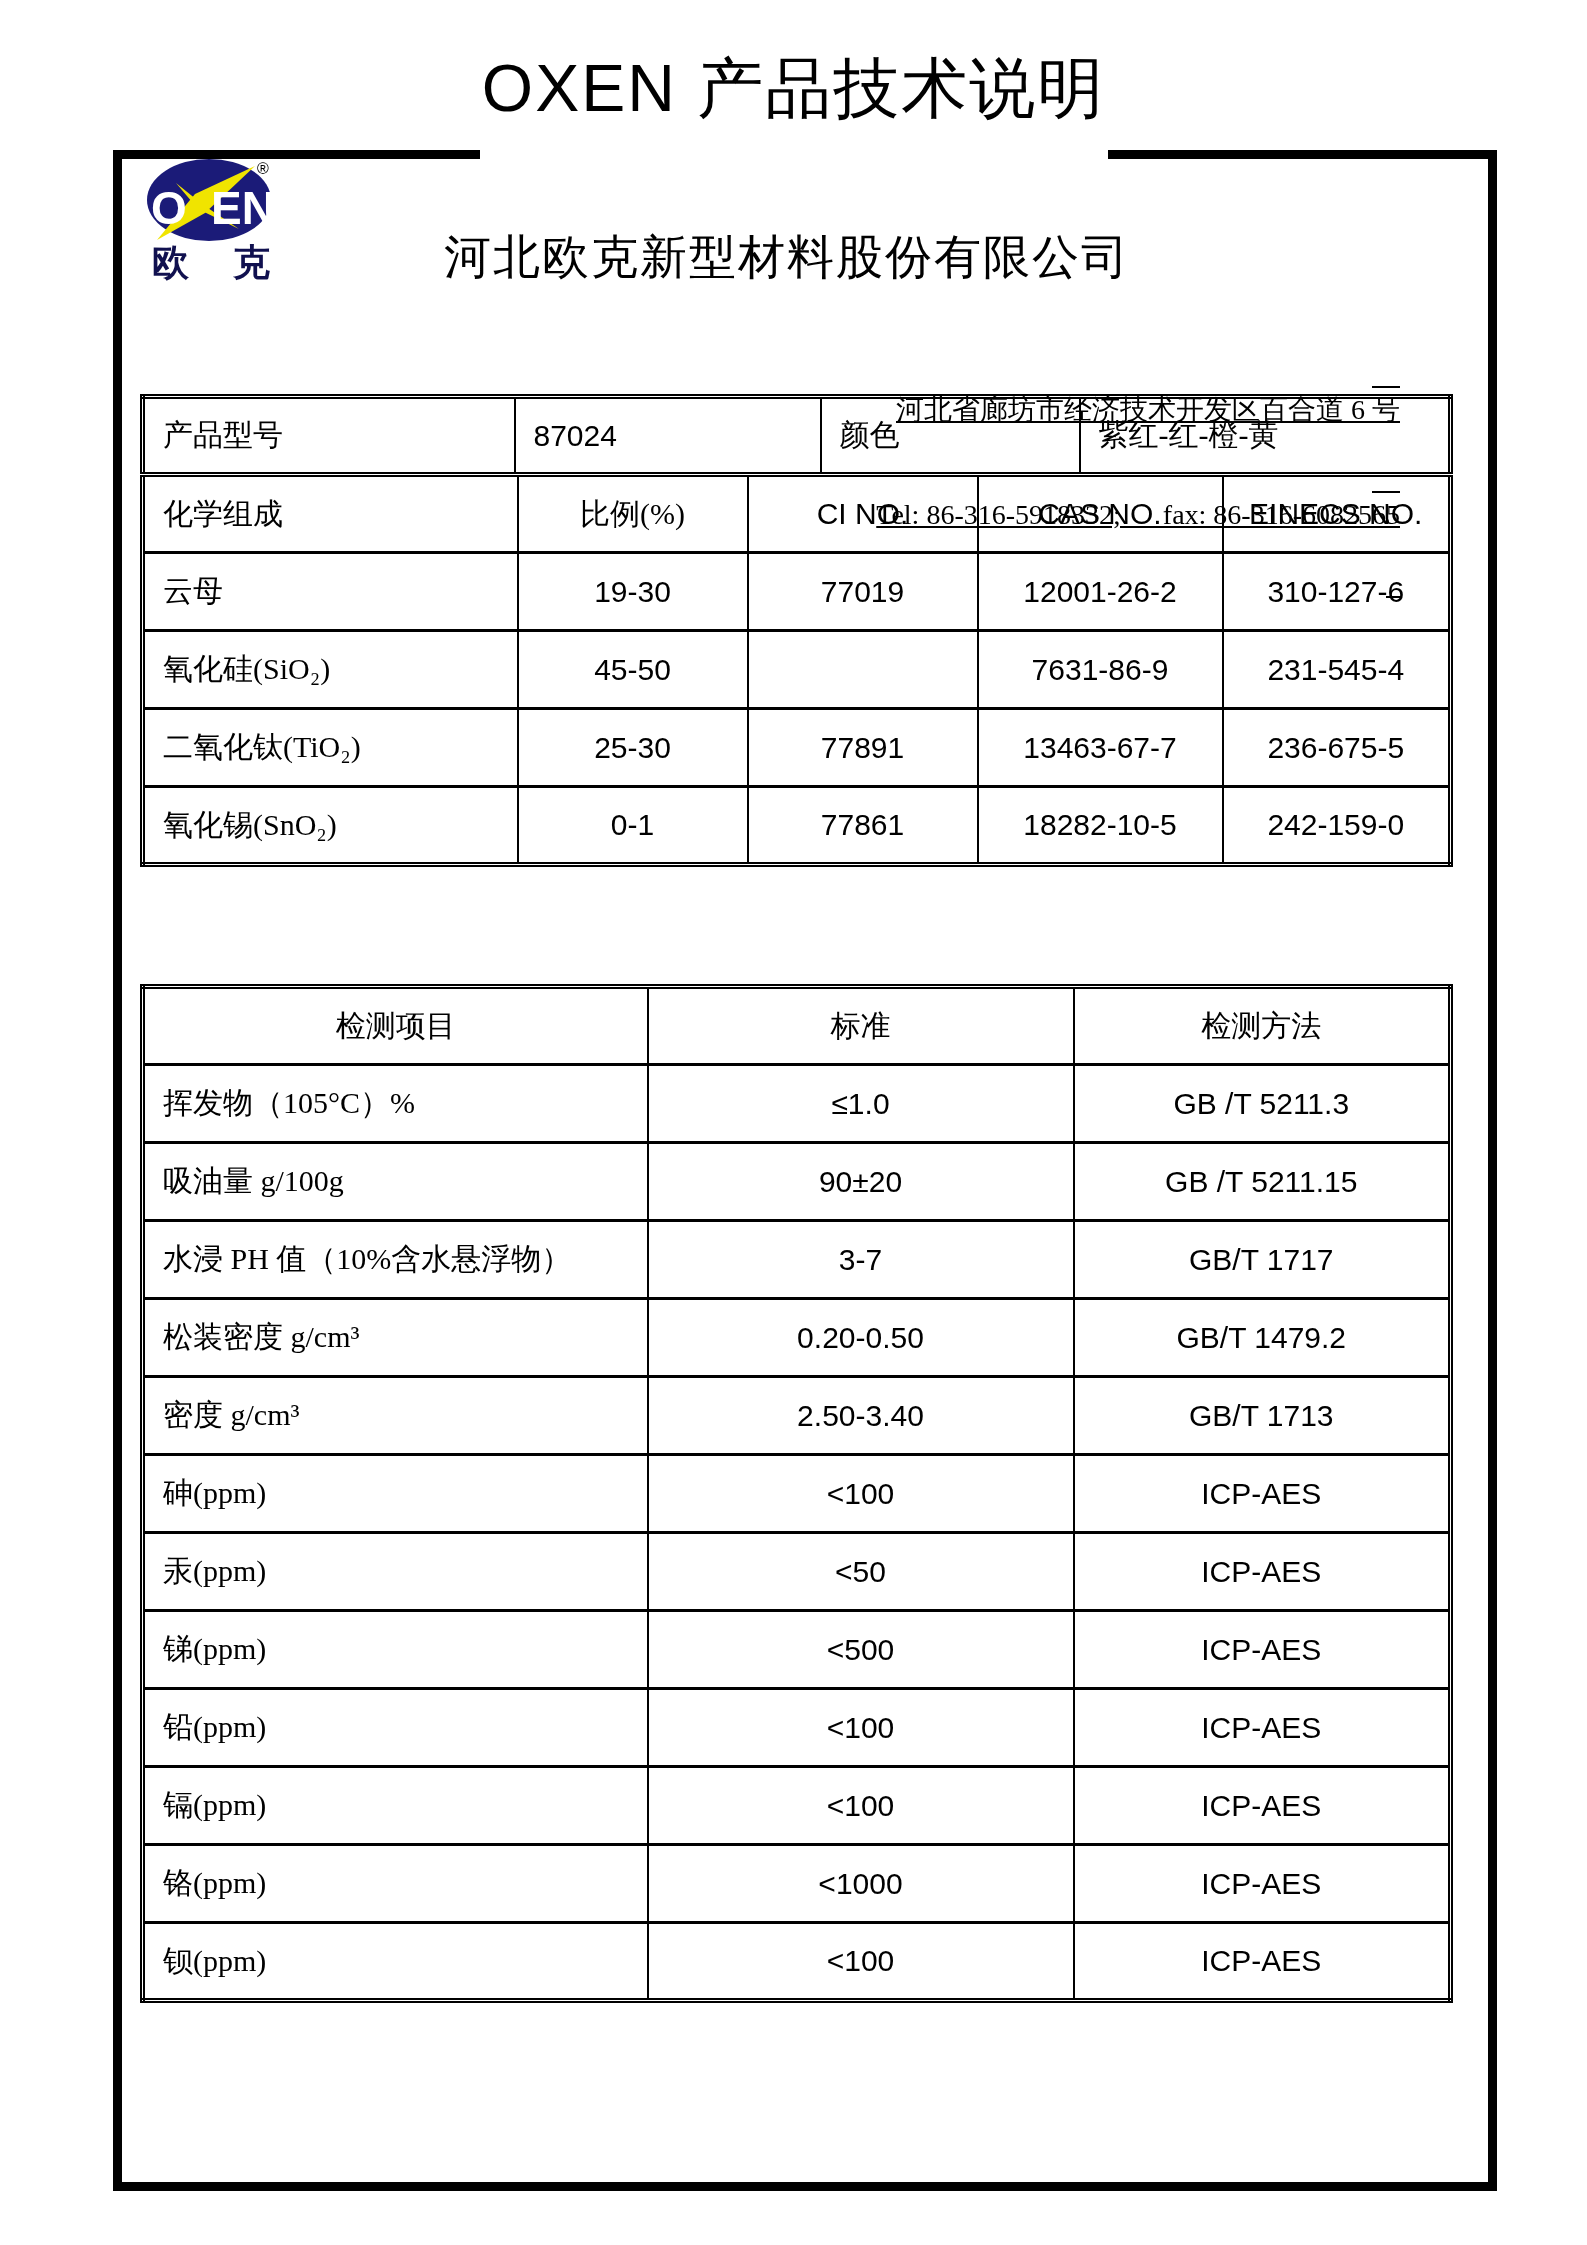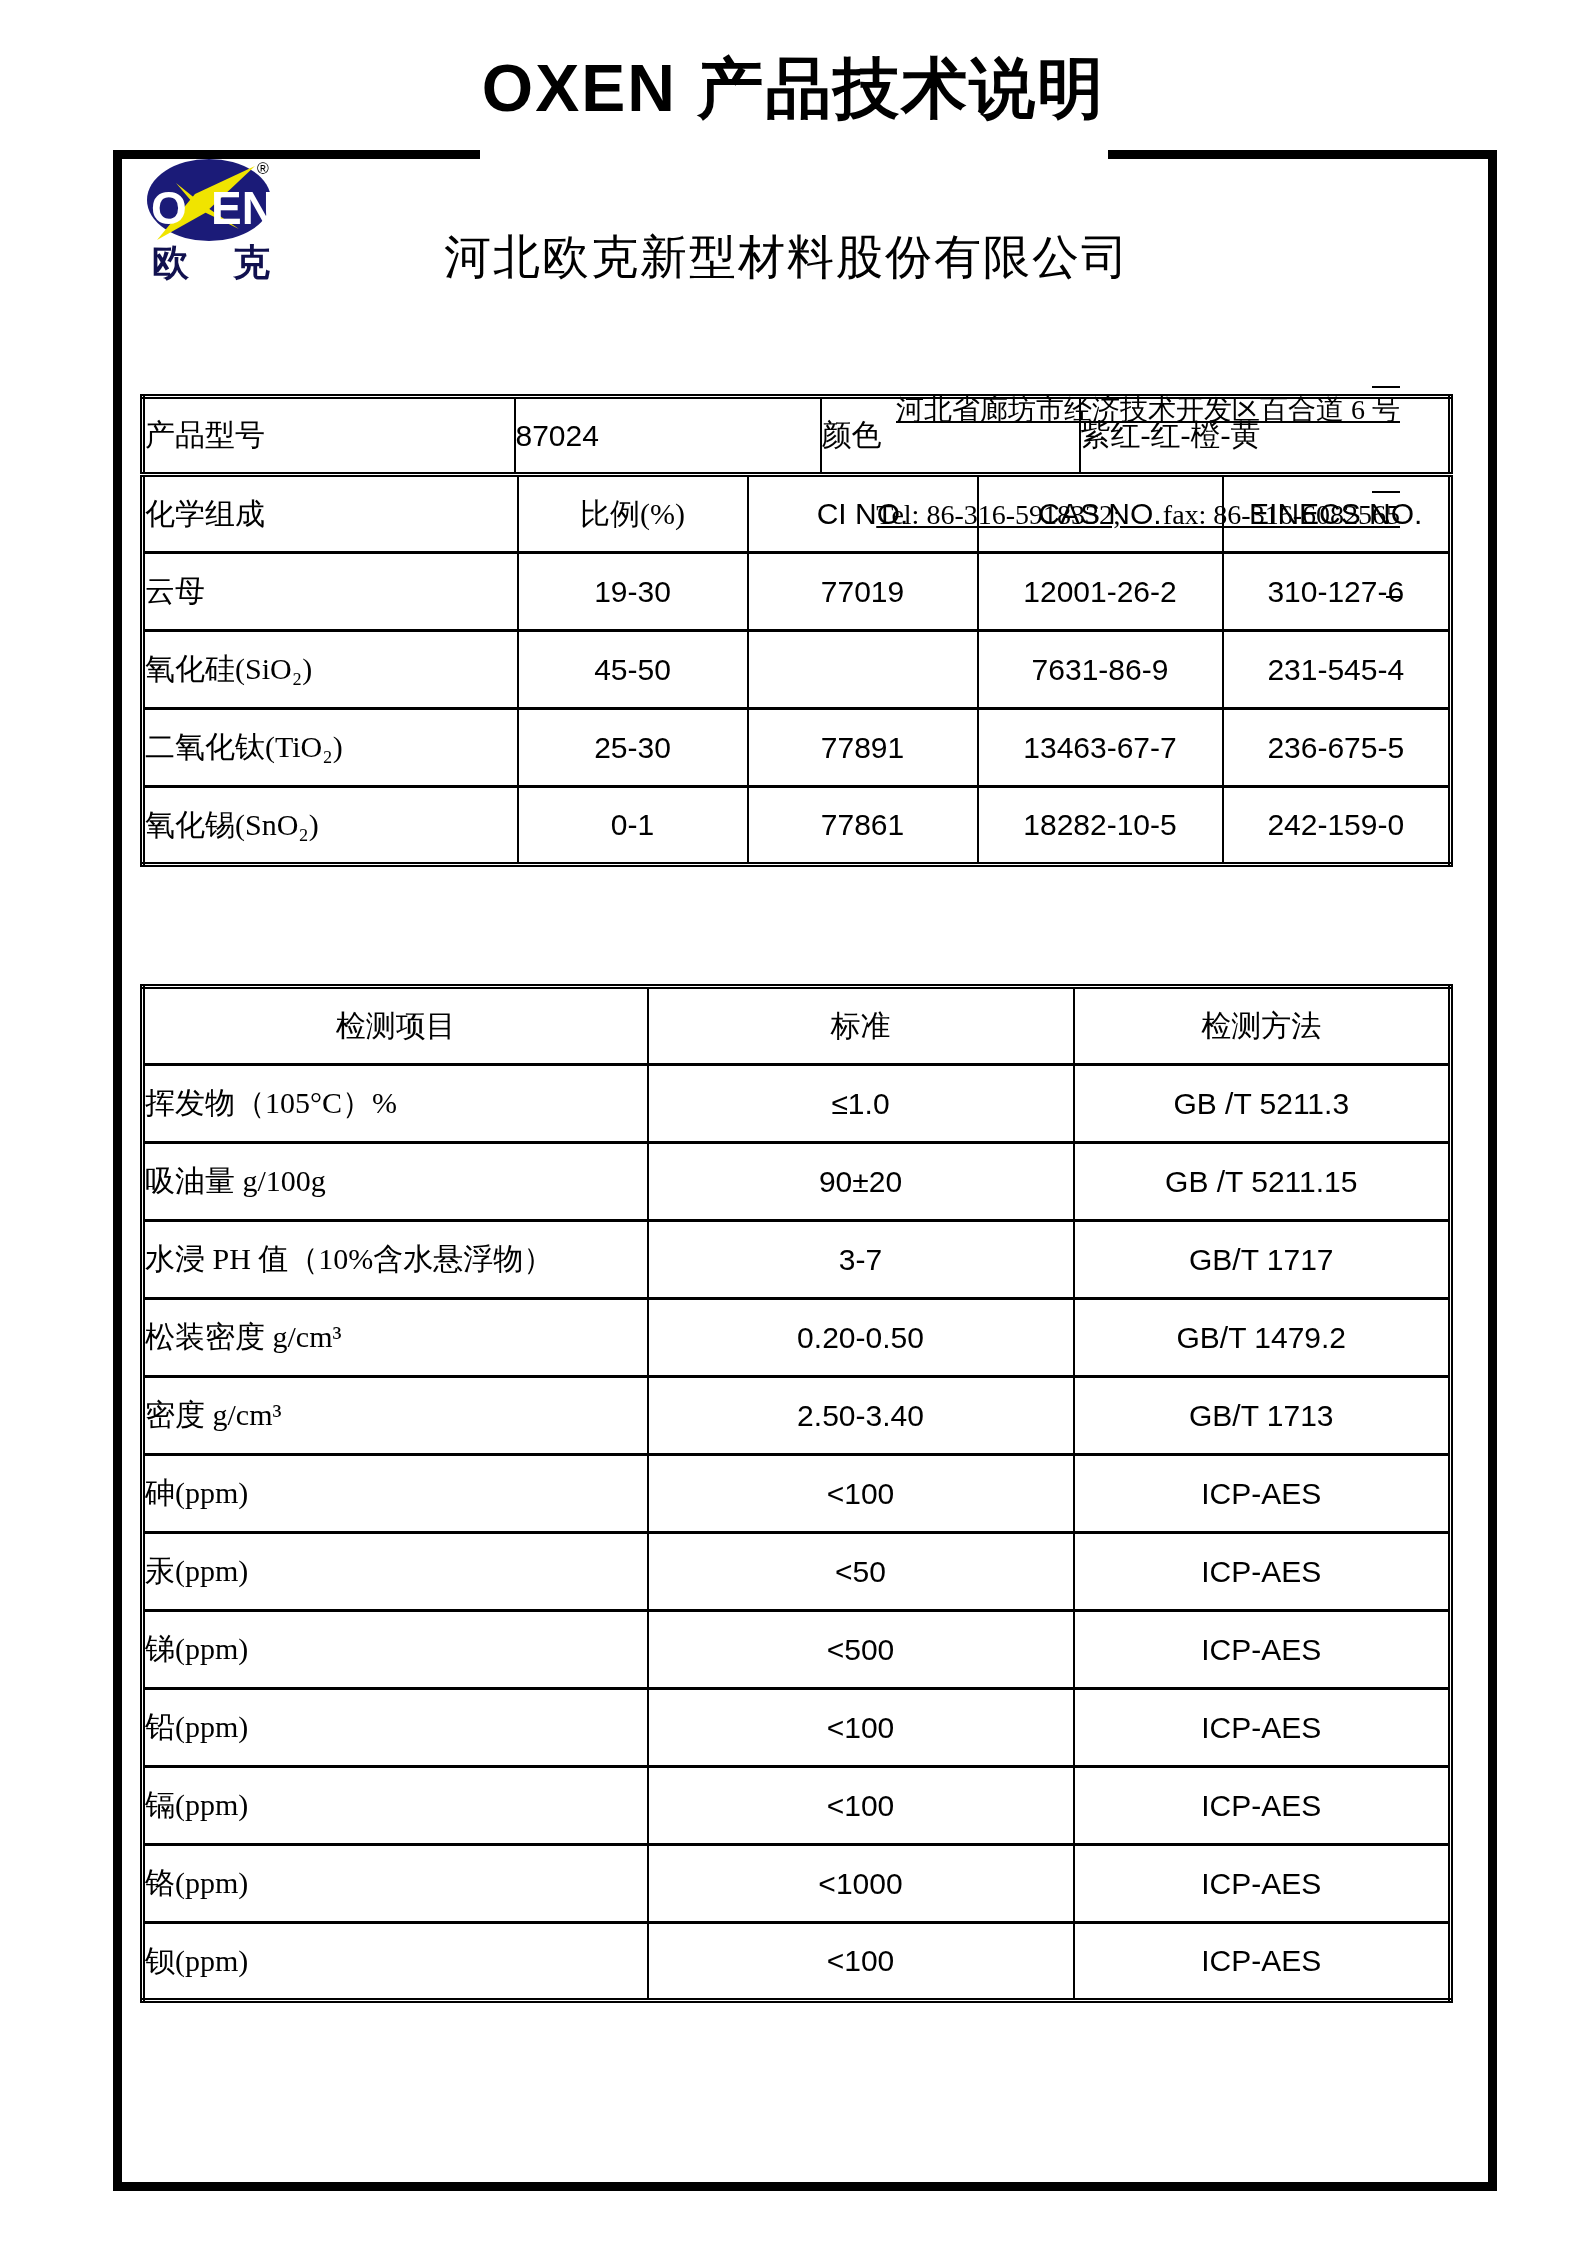--- a/index.html
+++ b/index.html
@@ -10,21 +10,21 @@
     margin:0 auto;
     overflow:hidden;
     font-family:"Liberation Serif","DejaVu Serif",serif;
     color:#000;
   }
   
   .doc-title{
     position:absolute;top:52px;left:0;width:100%;
     text-align:center;
     font-family:"Liberation Sans","DejaVu Sans",sans-serif;
-    font-weight:700;font-size:66px;letter-spacing:2px;
+    font-weight:400;font-size:66px;letter-spacing:2px;
     line-height:1.1;white-space:nowrap;
   }
   .title-rule{position:absolute;top:150px;height:9px;background:#000;}
   .title-rule.left{left:113px;width:367px;}
   .title-rule.right{left:1108px;width:389px;}
   
   .frame{
     position:absolute;left:113px;top:150px;width:1384px;height:2041px;
     box-sizing:border-box;
     border-left:9px solid #000;border-right:9px solid #000;border-bottom:9px solid #000;
@@ -50,21 +50,21 @@
   table{border-collapse:collapse;table-layout:fixed;border:5px double #000;}
   .tbl1{position:absolute;left:140px;top:394px;width:1308px;}
   .tbl2{position:absolute;left:140px;top:984px;width:1308px;}
   td{
     border:solid #000;border-width:3px 2px;
     height:78px;box-sizing:border-box;
     font-size:30px;overflow:hidden;white-space:nowrap;
   }
   tr{height:78px;}
   .chem-head td{border-top:5px double #000;}
-  .l{text-align:left;padding-left:0;}
+  .l{text-align:left;padding-left:18px;}
   .c{text-align:center;margin-top:16px;}
   .sans{font-family:"Liberation Sans","DejaVu Sans",sans-serif;}
 </style>
 </head>
 <body>
 
 <div class="page">
 
   <div class="doc-title">OXEN 产品技术说明</div>
   <div class="title-rule left"></div>

